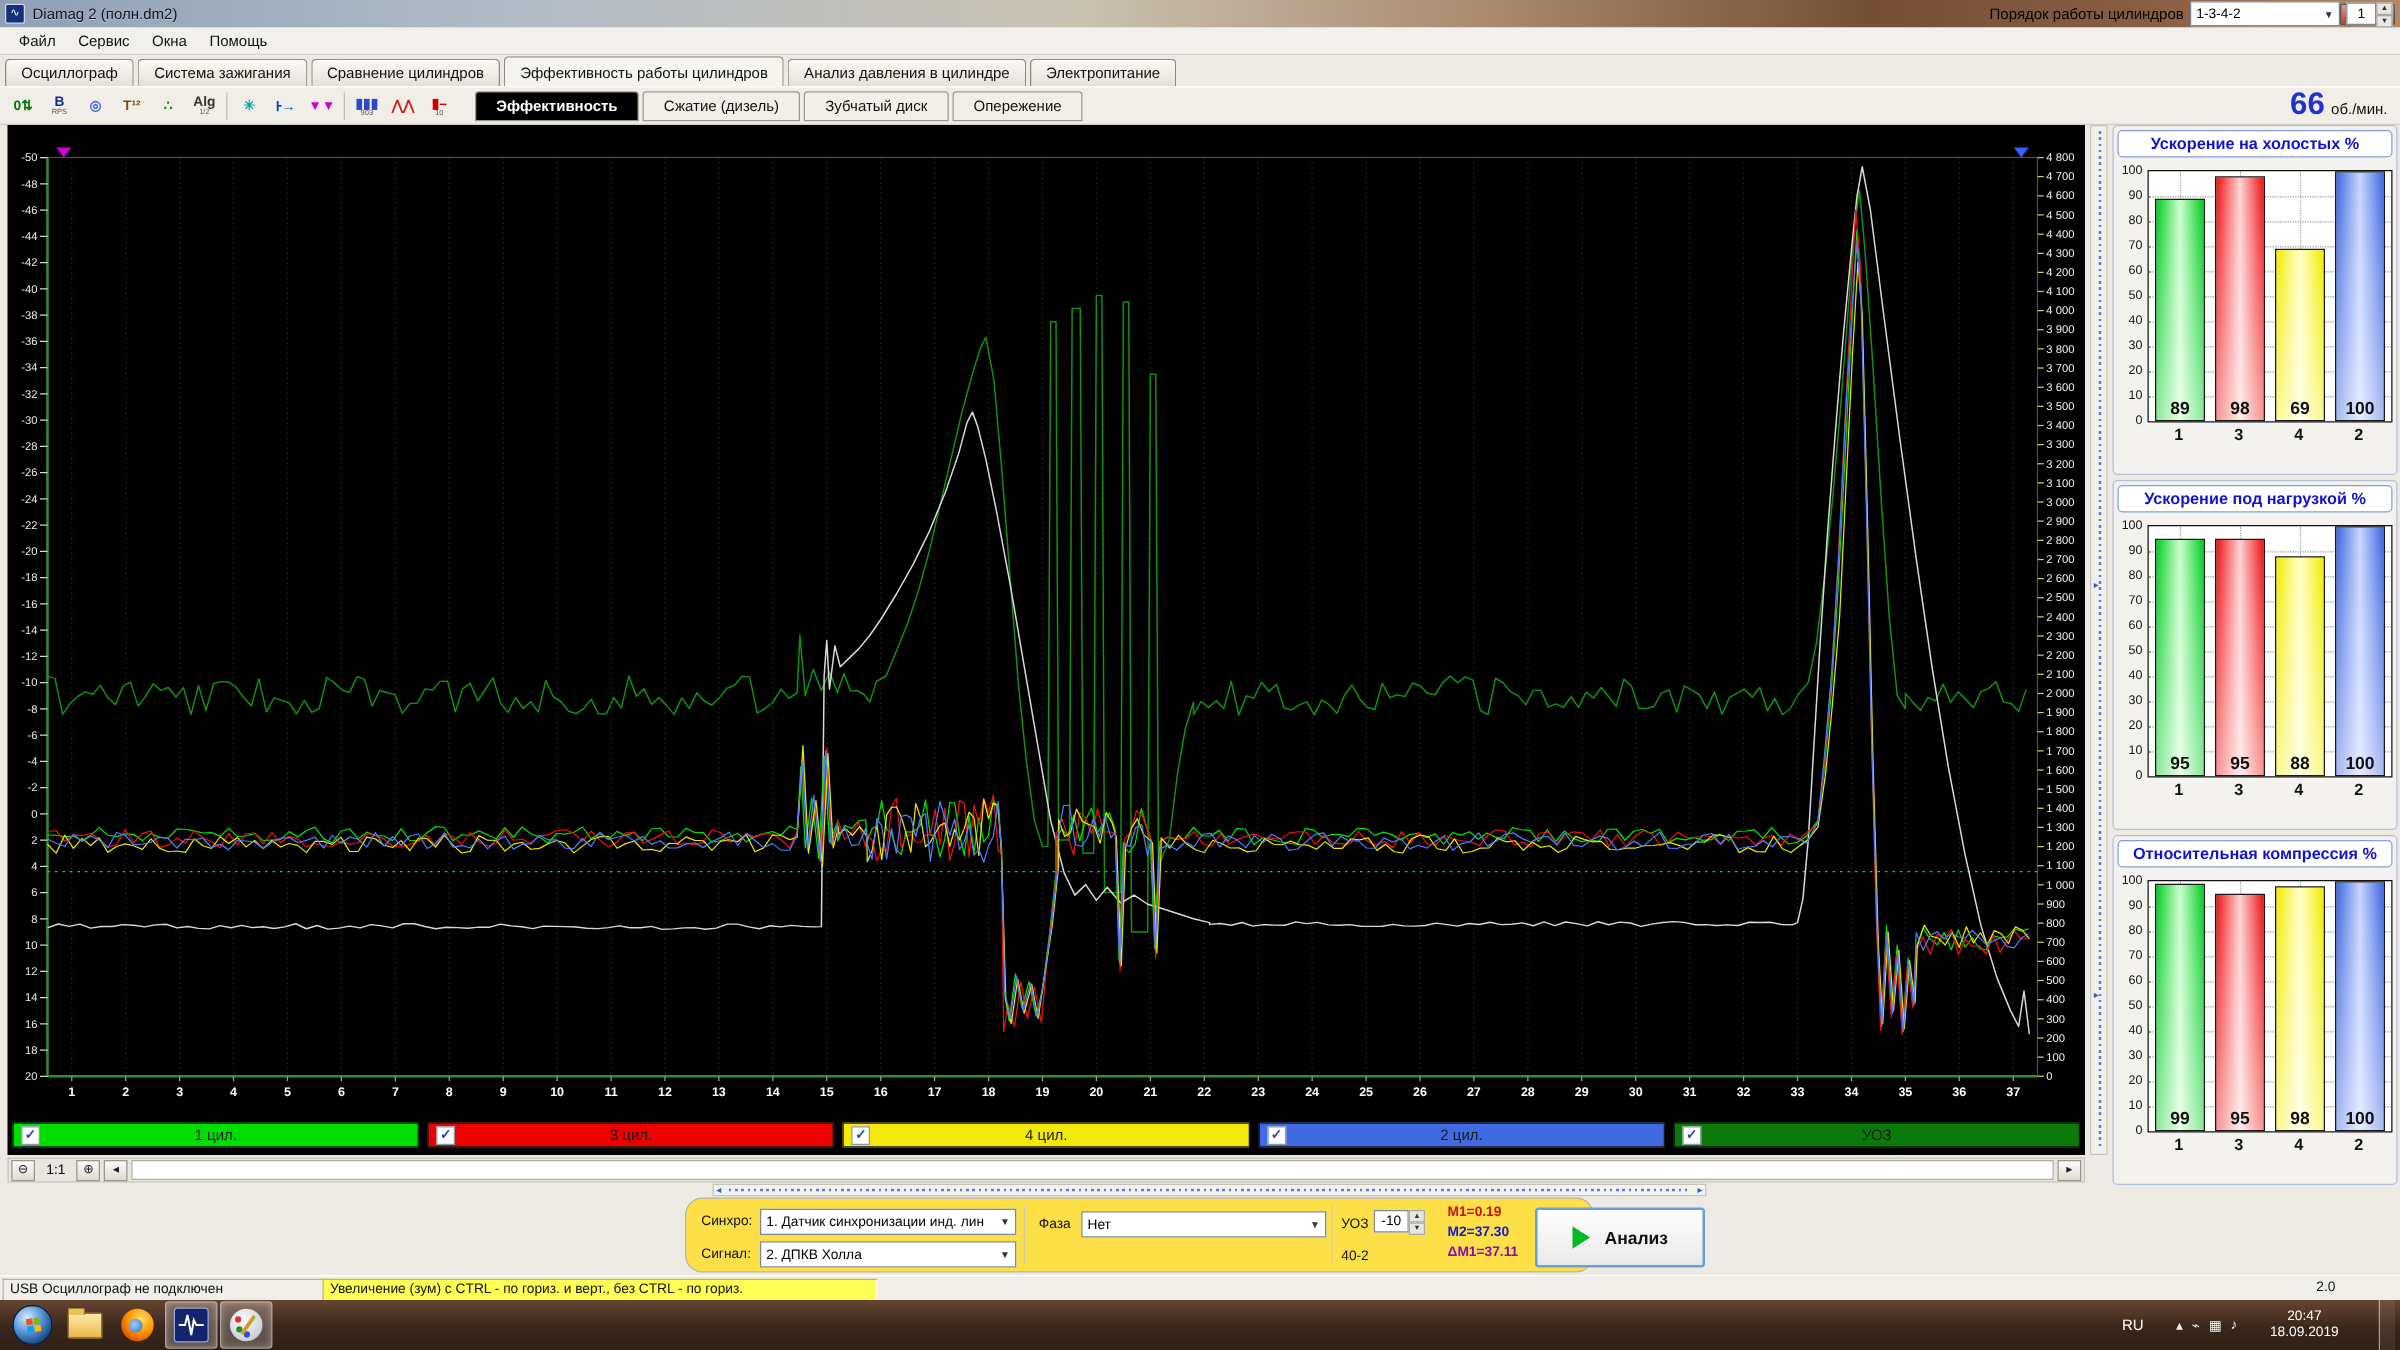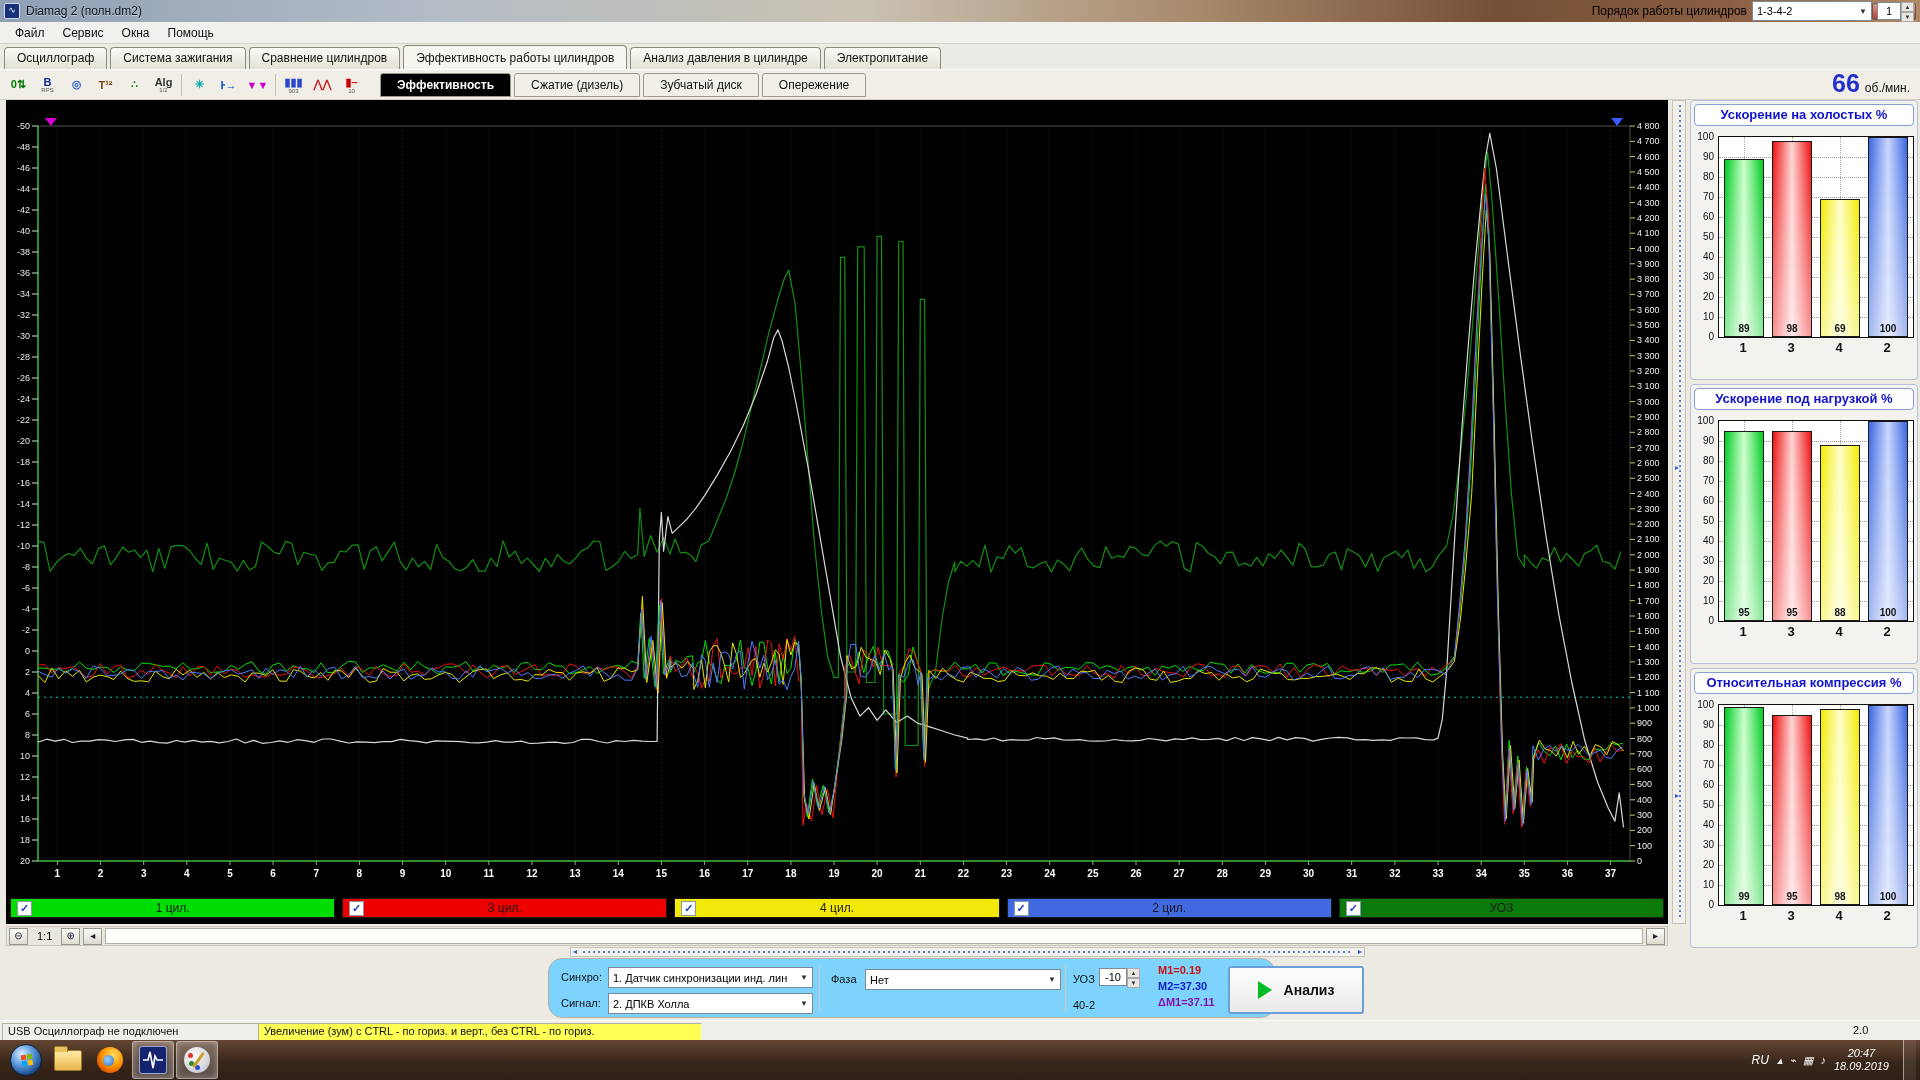--- a/index.html
+++ b/index.html
@@ -73,38 +73,38 @@
   #panels{left:1690px;top:100px;width:228px;display:flex;flex-direction:column;gap:4px;}
   .panel{height:272px;background:#f4f2ee;border:1px solid #b4c0da;border-radius:4px;padding:3px;}
   .panel-title{height:20px;background:#fff;border:1px solid #86a0d6;border-radius:4px;color:#1212cc;
     font-weight:bold;font-size:13px;text-align:center;line-height:20px;}
   .panel-chart{position:relative;margin-top:4px;height:240px;}
   .pylabel{position:absolute;width:20px;text-align:right;font-size:10px;color:#111;}
   .panel-plot{position:absolute;left:24px;top:6px;width:194px;height:200px;background:#fff;border:1px solid #111;}
   .hgrid{position:absolute;left:0;right:0;height:0;border-top:1px dotted #999;}
   .vgrid{position:absolute;top:0;bottom:0;width:0;border-left:1px dotted #aaa;}
   .bar{position:absolute;bottom:0;width:40px;border:1px solid #1a1a1a;box-sizing:border-box;}
-  .bar-val{position:absolute;bottom:2px;left:0;right:0;text-align:center;font-size:10px;font-weight:bold;color:#111;}
+  .bar-val{position:absolute;bottom:2px;left:0;right:0;text-align:center;font-size:14px;font-weight:bold;color:#111;}
   .pxlabel{position:absolute;top:210px;width:40px;text-align:center;font-size:13px;font-weight:bold;color:#111;}
 
   
   #zoomrow{left:6px;top:926px;width:1662px;height:20px;background:#e9e6df;border:1px solid #c8c4ba;
     display:flex;align-items:center;gap:3px;padding:0 2px;}
   .zbtn{width:17px;height:15px;border:1px solid #9a968c;background:linear-gradient(#fcfbf8,#dedbd2);
     font-size:10px;line-height:14px;text-align:center;color:#223;}
   #zoom-scale{font-size:11px;padding:0 6px;}
   #zoomtrack{flex:1;height:14px;background:#fff;border:1px solid #b0aca2;}
 
   
   #hscroll2{left:570px;top:947px;width:795px;height:10px;background:#f4f2ec;border:1px solid #c8c4ba;}
   #hscroll2 .dots{position:absolute;left:12px;right:12px;top:3px;height:2px;
     background:repeating-linear-gradient(90deg,#5b7de0 0 2px,transparent 2px 5px);}
   .hs-arr{position:absolute;top:-1px;color:#2b5cd8;font-size:8px;}
 
-  #controls{left:548px;top:958px;width:727px;height:60px;background:#7dd3fc;border:1px solid #b6b2a8;border-radius:14px;}
+  #controls{left:548px;top:958px;width:727px;height:60px;background:#fde047;border:1px solid #b6b2a8;border-radius:14px;}
   .ctl-label{position:absolute;font-size:11px;color:#111;}
   .ctl-combo{position:absolute;height:19px;}
   .vdiv{position:absolute;top:6px;bottom:6px;width:1px;background:#ccc8be;}
   #uoz-spin{position:absolute;left:550px;top:9px;}
   .meas{position:absolute;left:609px;font-size:11px;font-weight:bold;}
   #m1{top:5px;color:#cc1111;}
   #m2{top:21px;color:#1122cc;}
   #dm1{top:37px;color:#8812a8;}
   #analyze-btn{position:absolute;left:679px;top:7px;width:132px;height:44px;background:linear-gradient(#fefefe,#e9e9e9);
     border:2px solid #6a9fd8;border-radius:3px;display:flex;align-items:center;justify-content:center;gap:12px;}
@@ -135,21 +135,21 @@
     background:#e8c35c;border:1px solid #a07828;border-bottom:none;border-radius:2px 2px 0 0;}
   #firefox-glyph{width:26px;height:26px;border-radius:50%;position:relative;
     background:radial-gradient(circle at 62% 32%,#ffe066,#ff9500 45%,#e05e00 72%,#a34200);}
   #firefox-glyph:before{content:"";position:absolute;left:6px;top:8px;width:11px;height:11px;border-radius:50%;
     background:radial-gradient(circle at 40% 40%,#9fd4ff,#2a6ac0);}
   #diamag-glyph{width:26px;height:26px;background:#15246e;border:1px solid #9aa6d8;border-radius:3px;}
   #paint-glyph{width:26px;height:26px;border-radius:50%;position:relative;
     background:radial-gradient(circle at 40% 35%,#fdfdfd,#cfcfd8 70%,#9a9aa8);}
   .paint-dot{position:absolute;width:5px;height:5px;border-radius:50%;}
   #paint-brush{position:absolute;left:13px;top:4px;width:3px;height:18px;background:#c8a02a;transform:rotate(35deg);border-radius:2px;}
-  #tray{margin-left:auto;display:flex;align-items:center;gap:8px;padding-right:4px;color:#fff;font-style:italic;}
+  #tray{margin-left:auto;display:flex;align-items:center;gap:26px;padding-right:4px;color:#fff;}
   .tray-icon{font-size:11px;color:#f0f0f0;}
   #tray-lang{font-size:12px;}
   #clock{text-align:center;font-size:11px;line-height:13px;}
   #show-desktop{width:12px;height:40px;margin-left:6px;border-left:1px solid rgba(255,255,255,.5);background:rgba(255,255,255,.08);}
 </style>
 </head>
 <body>
 
 <div class="abs" id="titlebar">
   <div id="app-icon">∿</div>

